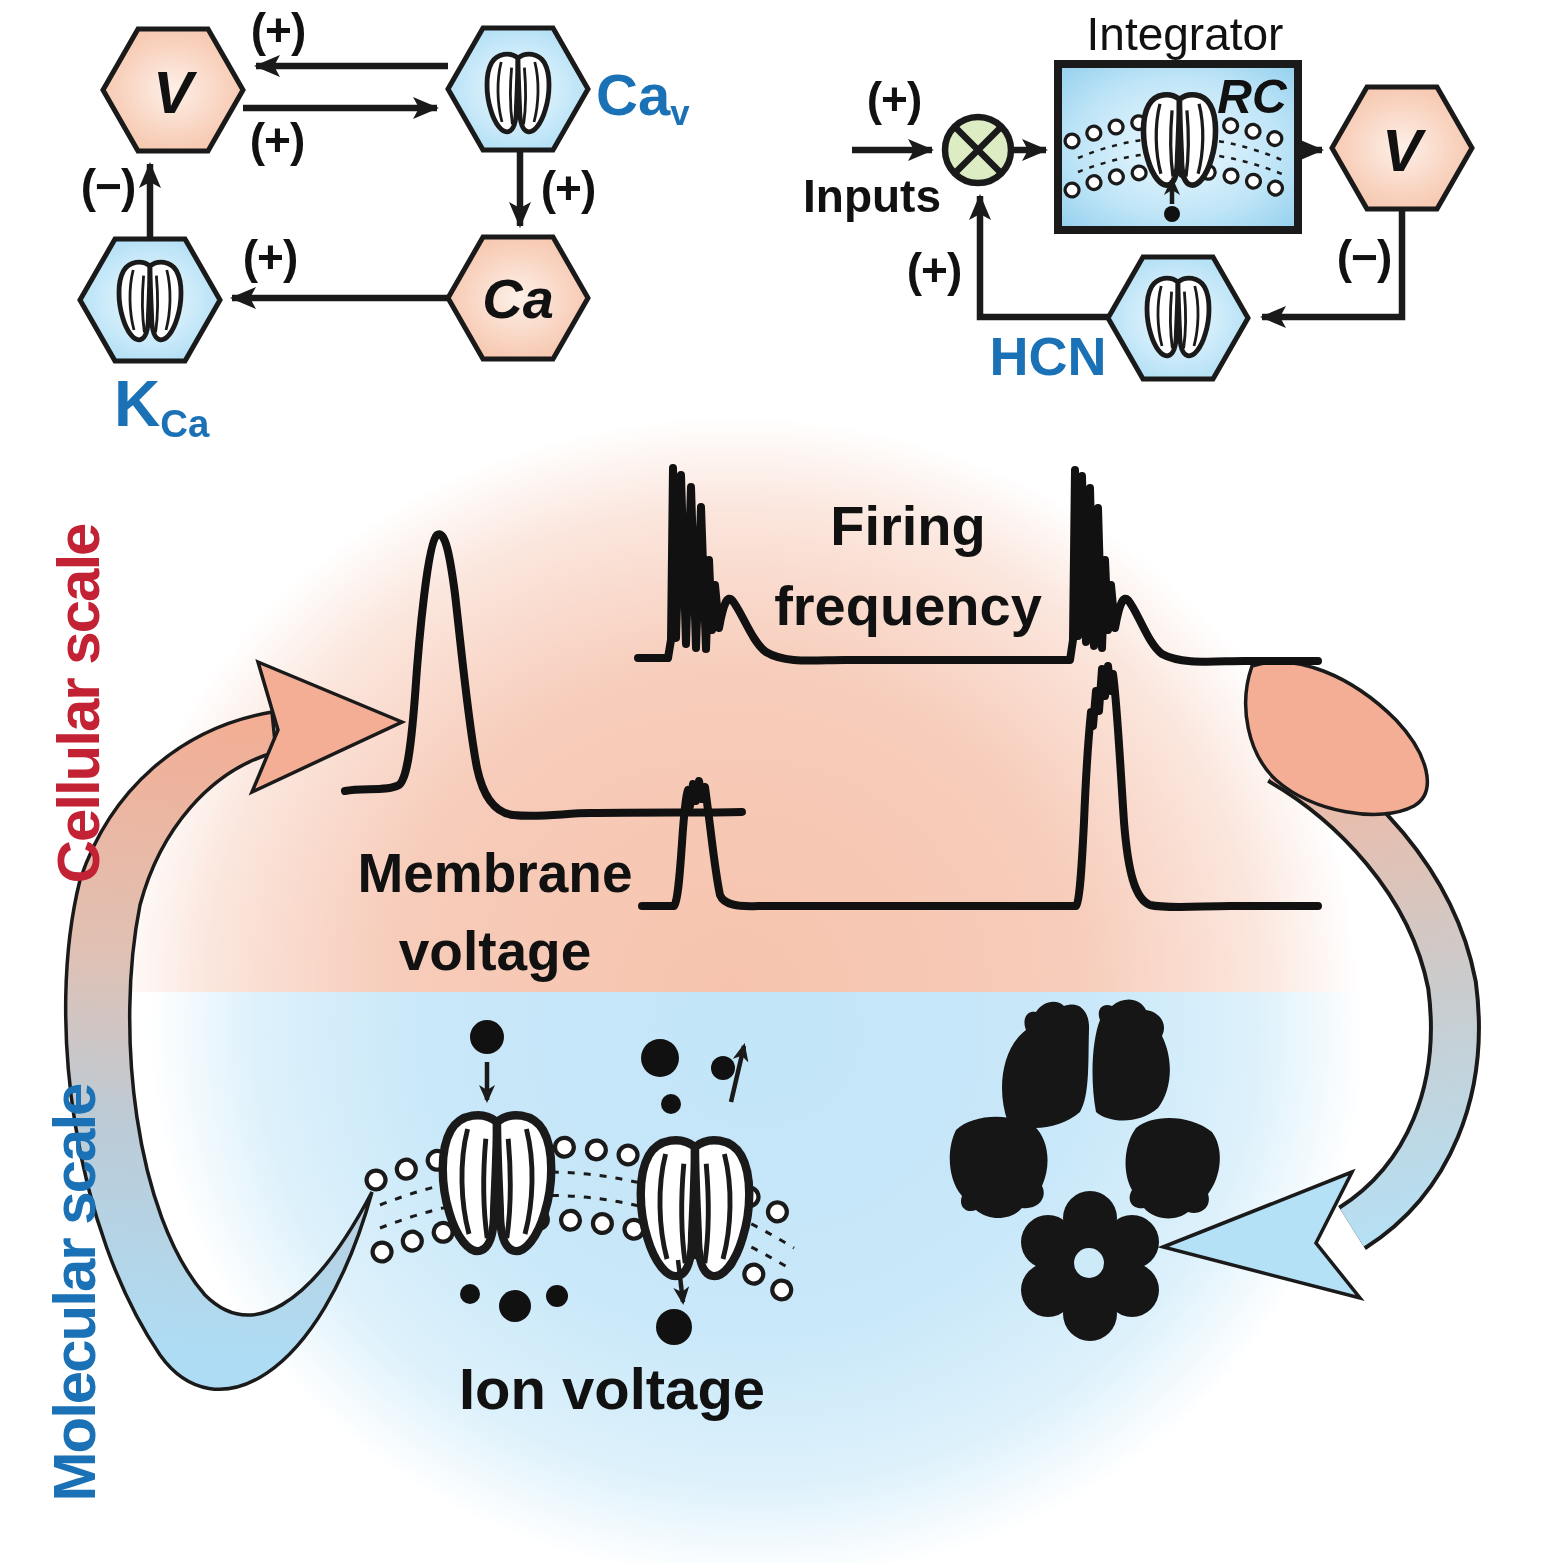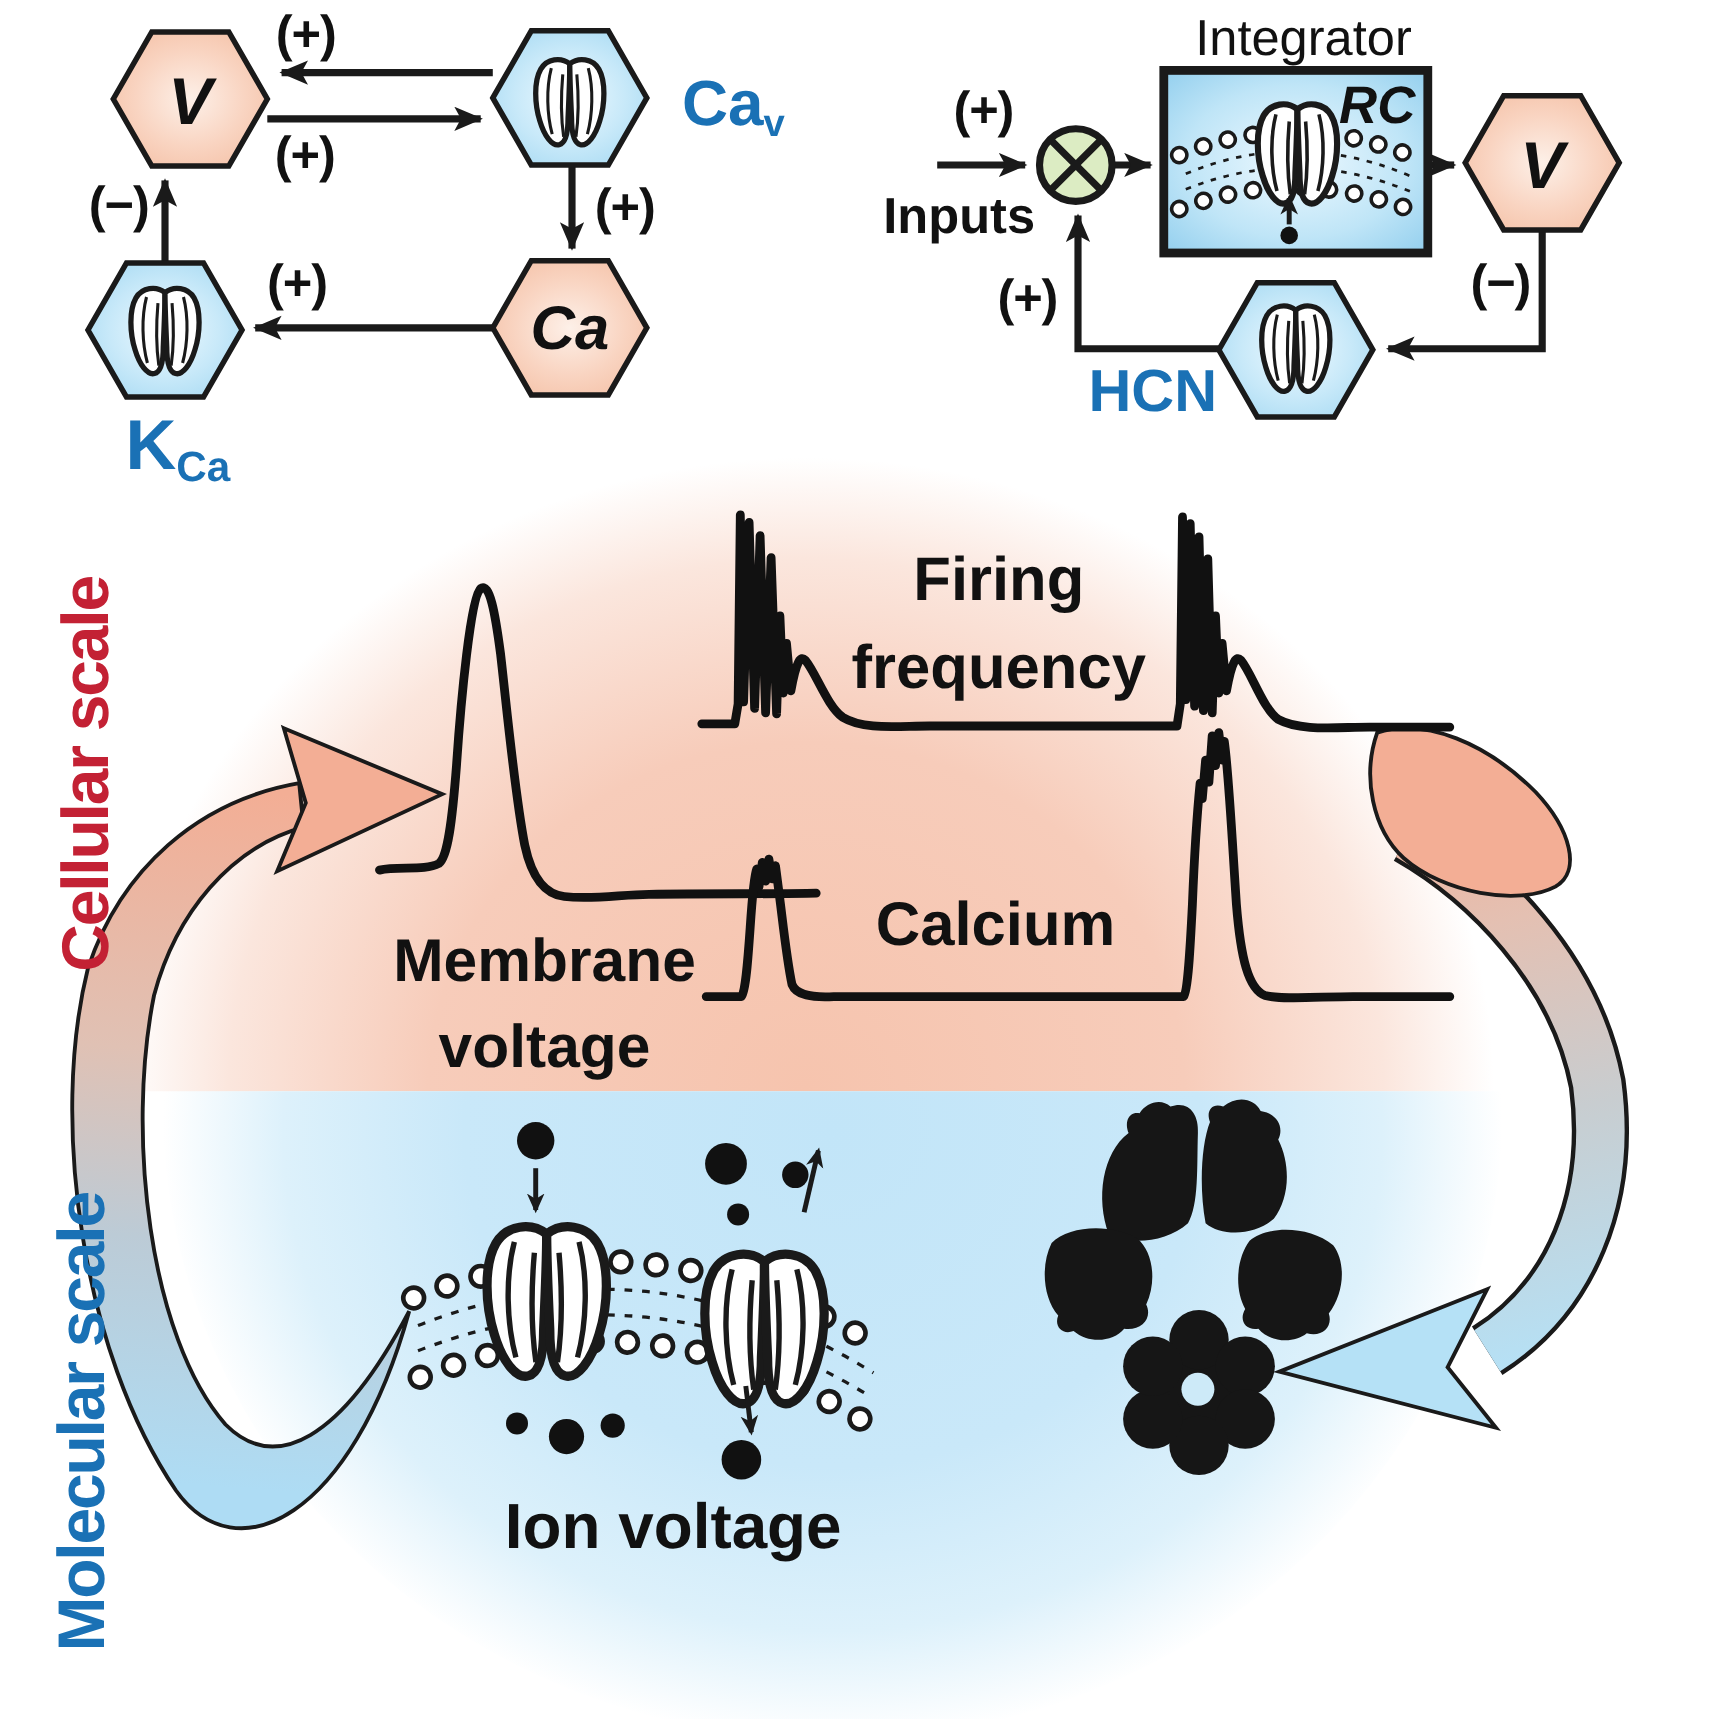--- a/index.html
+++ b/index.html
@@ -202,21 +202,21 @@
         <circle class="enzyme" cx="1132" cy="1290" r="27"></circle>
         <circle class="enzyme" cx="1090" cy="1314" r="27"></circle>
         <circle class="enzyme" cx="1048" cy="1290" r="27"></circle>
         <circle class="enzyme" cx="1048" cy="1242" r="27"></circle>
         <circle cx="1089" cy="1263" r="15" fill="#cdeaf8"></circle>
       </g>
     </g>
   </svg>
 
   <div class="lbl ital" style="left:173px;top:92px;font-size:60px;">V</div>
-  <div class="lbl bluetxt" style="left:620px;top:94px;font-size:58px;transform:translate(0,-50%);"><span>Ca</span><span class="sub">v</span></div>
+  <div class="lbl bluetxt" style="left:596px;top:94px;font-size:58px;transform:translate(0,-50%);"><span>Ca</span><span class="sub">v</span></div>
   <div class="lbl ital" style="left:518px;top:298px;font-size:56px;">Ca</div>
   <div class="lbl bluetxt" style="left:114px;top:404px;font-size:64px;transform:translate(0,-50%);"><span>K</span><span class="sub">Ca</span></div>
   <div class="lbl sign" style="left:278px;top:30px;">(+)</div>
   <div class="lbl sign" style="left:277px;top:140px;">(+)</div>
   <div class="lbl sign" style="left:568px;top:188px;">(+)</div>
   <div class="lbl sign" style="left:270px;top:257px;">(+)</div>
   <div class="lbl sign" style="left:108px;top:186px;">(−)</div>
 
   <div class="lbl plain" style="left:1185px;top:34px;font-size:46px;">Integrator</div>
   <div class="lbl sign" style="left:894px;top:99px;">(+)</div>
@@ -225,17 +225,16 @@
   <div class="lbl ital" style="left:1402px;top:150px;font-size:60px;">V</div>
   <div class="lbl sign" style="left:1364px;top:257px;">(−)</div>
   <div class="lbl sign" style="left:934px;top:270px;">(+)</div>
   <div class="lbl bluetxt" style="left:1048px;top:356px;font-size:54px;">HCN</div>
 
   <div id="cellular-scale-label" class="vlabel">Cellular scale</div>
   <div id="molecular-scale-label" class="vlabel">Molecular scale</div>
 
   <div class="lbl wrap2" style="left:495px;top:912px;font-size:55px;width:320px;">Membrane voltage</div>
   <div class="lbl wrap2" style="left:908px;top:566px;font-size:56px;width:330px;">Firing frequency</div>
-  <div class="lbl" style="left:905px;top:840px;font-size:56px;">Calcium</div>
 
   <div class="lbl" style="left:612px;top:1388px;font-size:58px;">Ion voltage</div>
 
 </div>
 
 </body></html>

